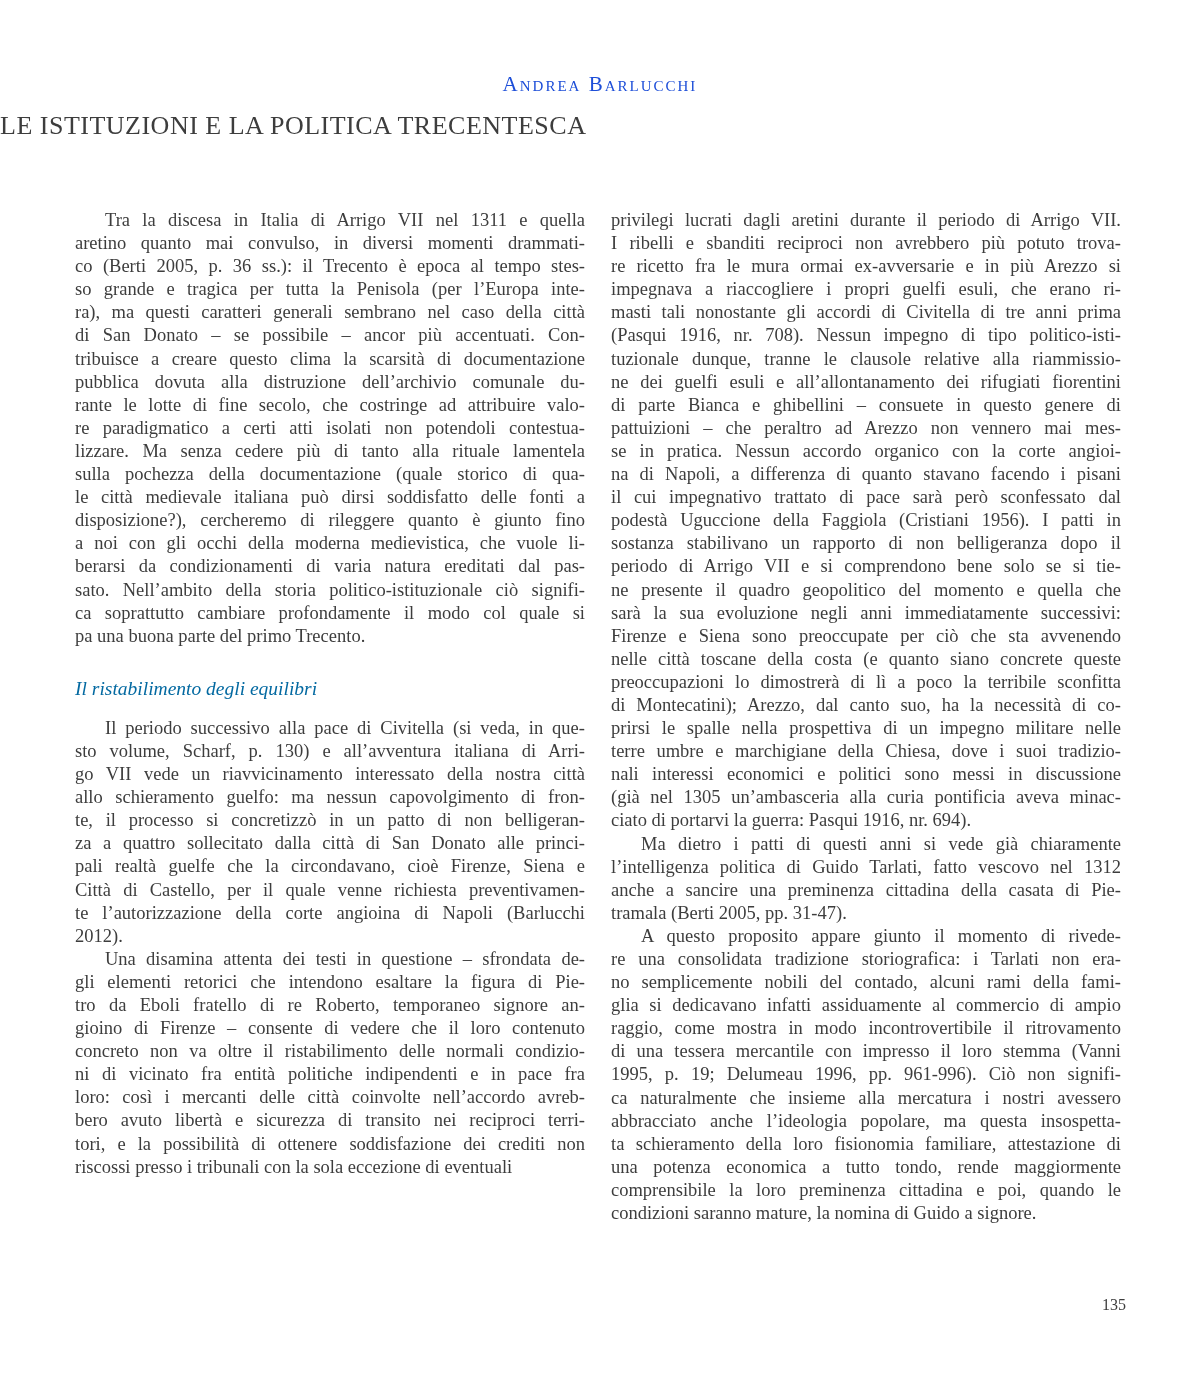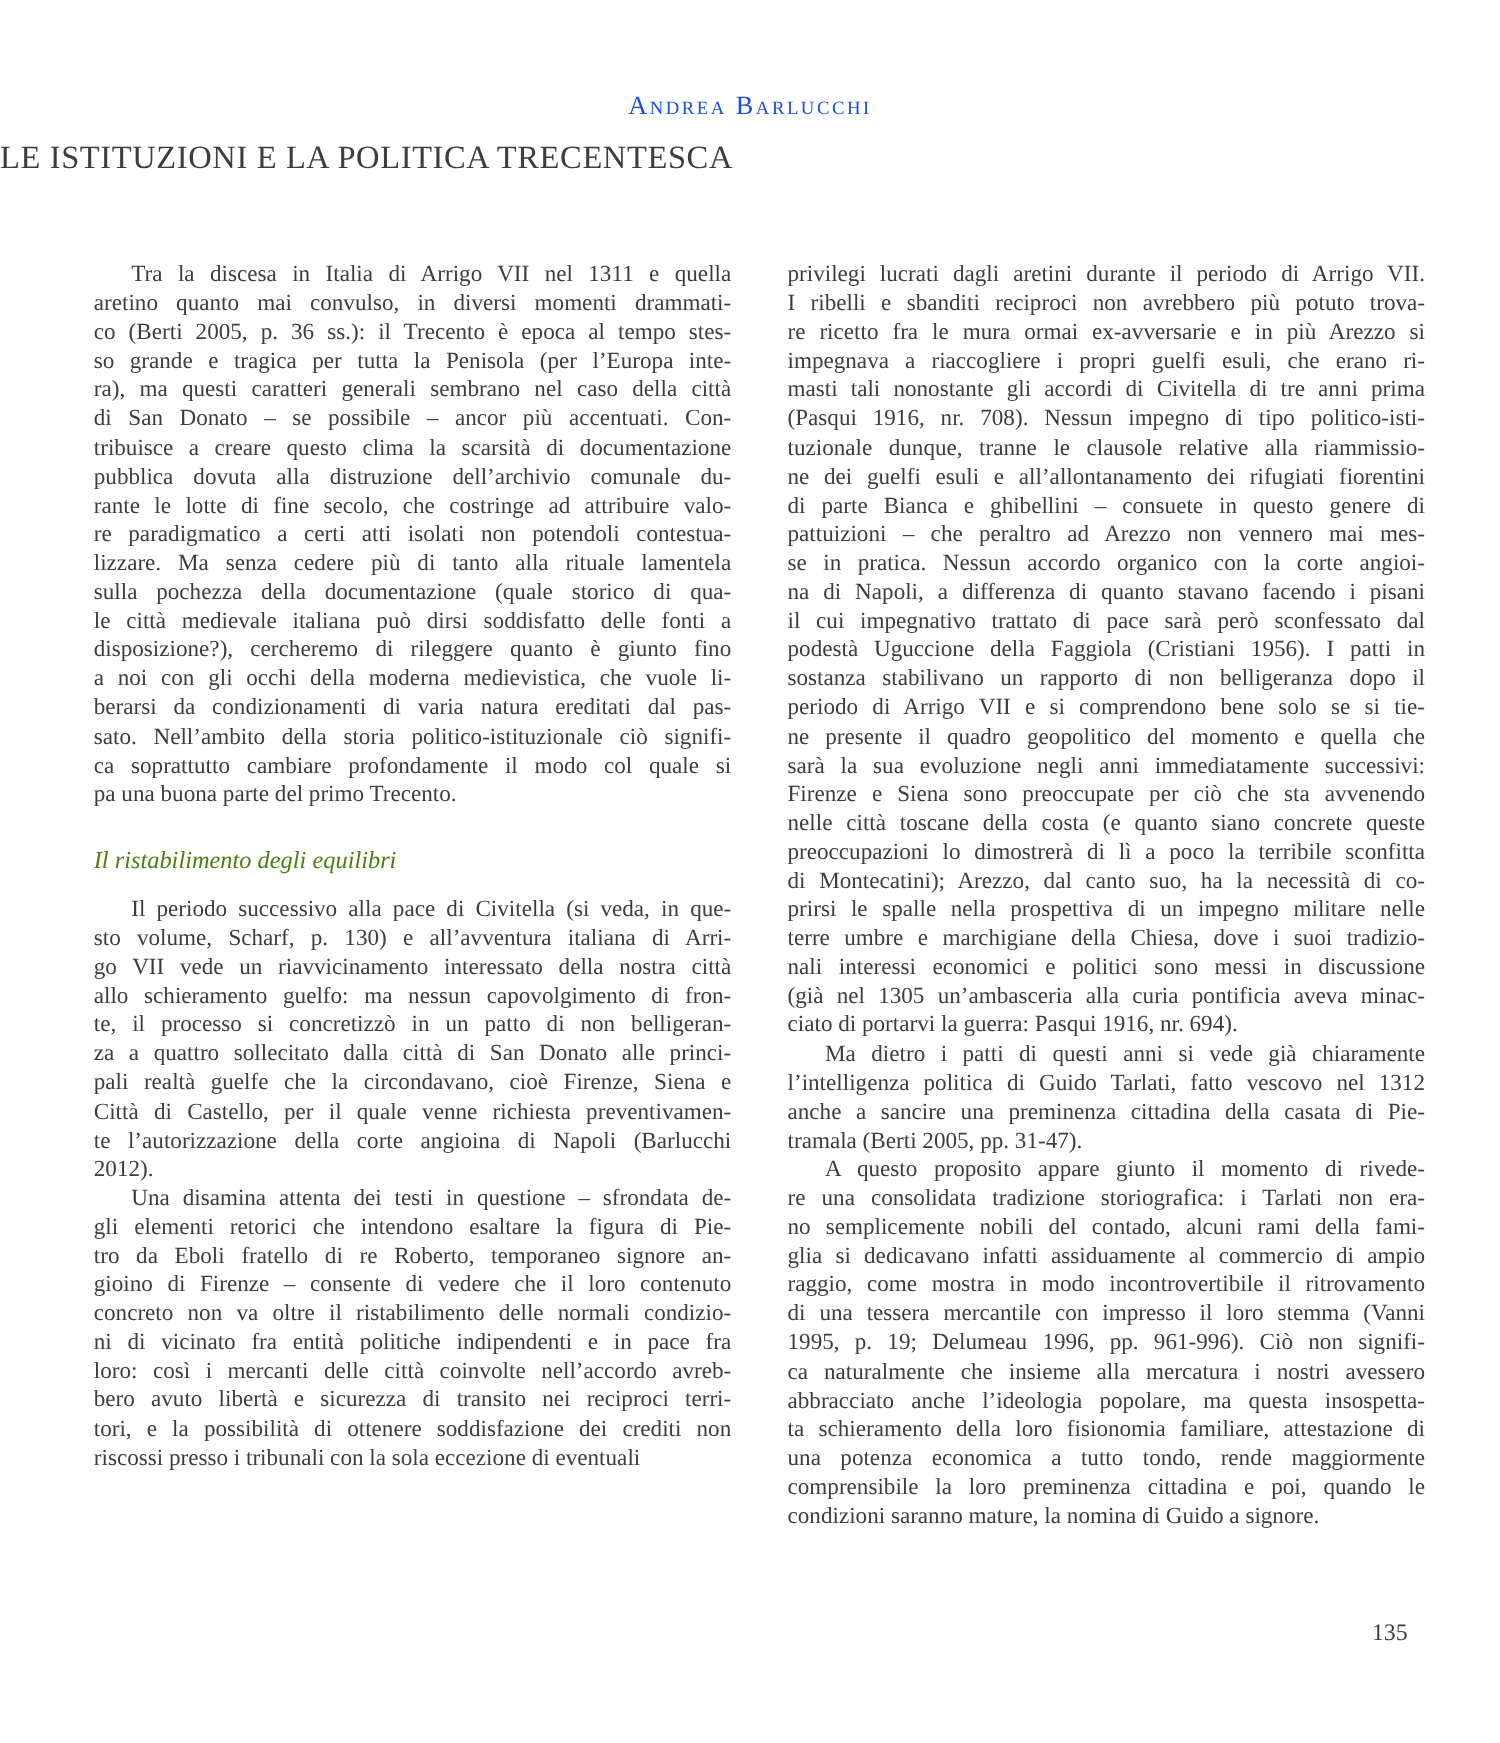--- a/index.html
+++ b/index.html
@@ -35,21 +35,21 @@
     font-size: 26px;
     letter-spacing: 0.5px;
     color: #3d3d3d;
     white-space: nowrap;
   }
   .columns {
     position: absolute;
     top: 209px;
     left: 75px;
     display: flex;
-    gap: 45px;
+    gap: 26px;
     justify-content: space-between;
   }
   .col {
     width: 510px;
   }
   .paragraph {
     margin: 0;
   }
   .line {
     font-size: 18.5px;
@@ -64,29 +64,29 @@
   }
   .line.indent {
     text-indent: 30px;
   }
   .section-heading {
     font-style: italic;
     font-size: 19.5px;
     line-height: 23.1px;
     margin-top: 29px;
     margin-bottom: 17px;
-    color: #4d7c0f;
+    color: #0369a1;
   }
   .page-number {
     position: absolute;
     top: 1296px;
     left: 1060px;
     width: 66px;
     text-align: right;
-    font-size: 19px;
+    font-size: 16px;
     color: #3d3d3d;
   }
 </style>
 </head>
 <body>
 
 <div class="page">
   <div class="author">Andrea Barlucchi</div>
   <div class="title">LE ISTITUZIONI E LA POLITICA TRECENTESCA</div>
   <div class="columns">

